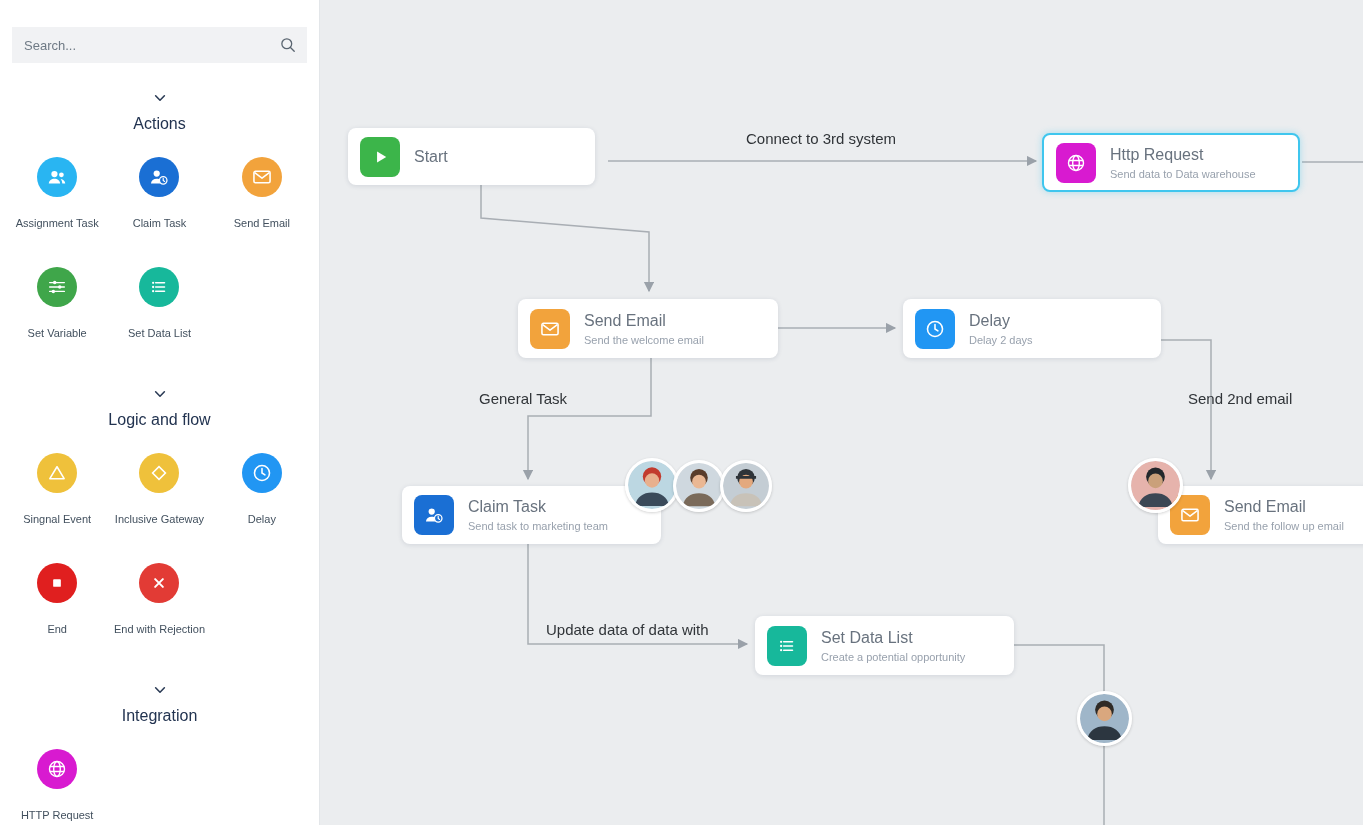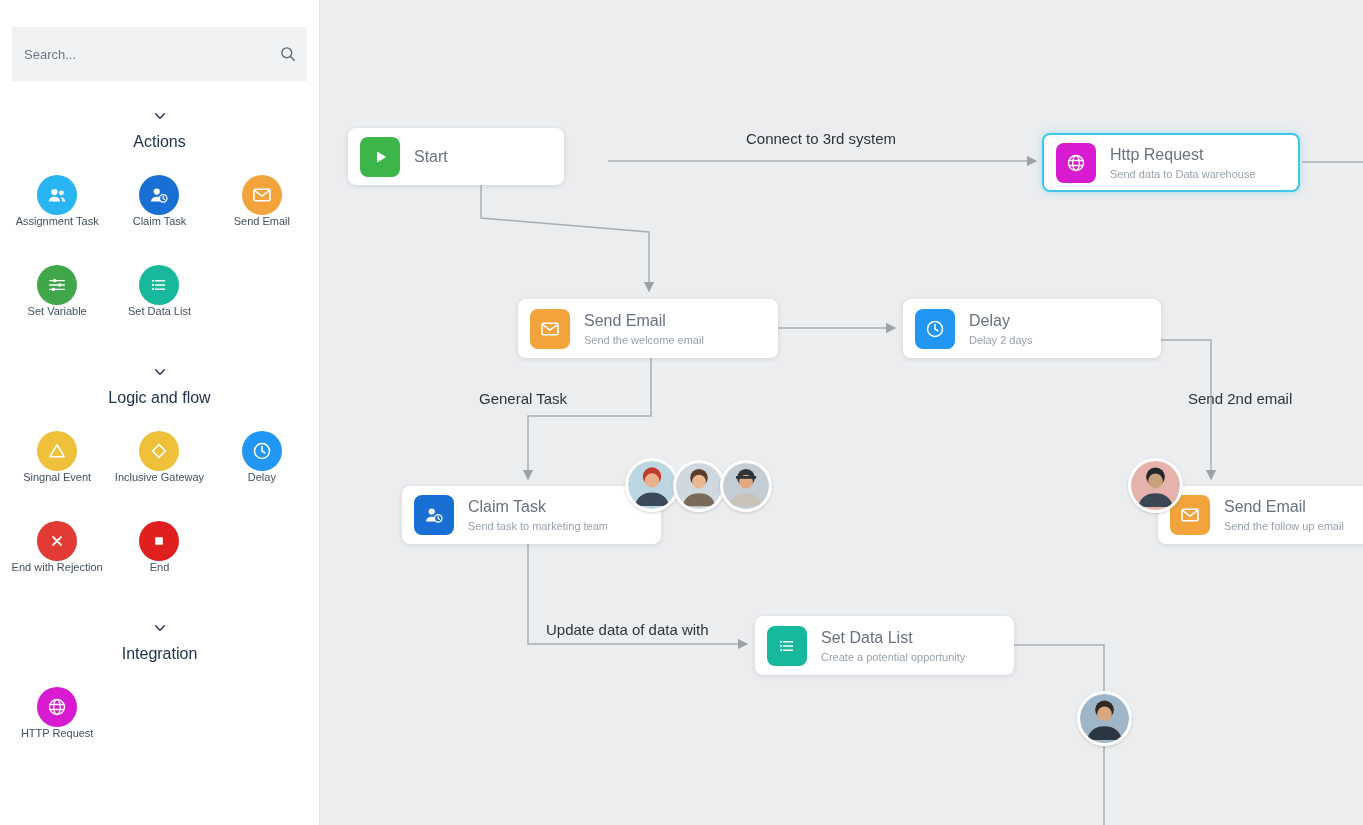--- a/index.html
+++ b/index.html
@@ -8,21 +8,21 @@
     font-family:"Liberation Sans", sans-serif;
     background:#ebedef;
   }
   
   .sidebar{
     position:absolute;left:0;top:0;width:320px;height:825px;
     background:#ffffff;border-right:1px solid #e3e6e9;box-sizing:border-box;
     z-index:10;
   }
   .search{
-    margin:27px 12px 0;height:54px;background:#f1f2f4;border-radius:0;
+    margin:27px 12px 0;height:36px;background:#f1f2f4;border-radius:0;
     display:flex;align-items:center;
   }
   .search input{
     flex:1;border:none;background:transparent;outline:none;
     padding:0 12px;font-size:13px;color:#39434e;font-family:inherit;
   }
   .search input::placeholder{color:#6f7a85;}
   .search .mag{margin-right:10px;display:flex;}
   .section-head{
     display:flex;align-items:center;gap:10px;margin:28px 16px 0;
@@ -32,21 +32,21 @@
   .palette{
     display:grid;grid-template-columns:repeat(3,1fr);
     margin:24px 6px 0;row-gap:38px;
   }
   .pitem{display:flex;flex-direction:column;align-items:center;cursor:grab;}
   .pcircle{
     width:40px;height:40px;border-radius:50%;
     display:flex;align-items:center;justify-content:center;flex:none;
   }
   .plabel{
-    margin-top:0;font-size:11px;color:#42505e;text-align:left;white-space:nowrap;
+    margin-top:20px;font-size:11px;color:#42505e;text-align:left;white-space:nowrap;
   }
   
   .canvas{
     position:absolute;left:320px;top:0;width:1043px;height:825px;overflow:hidden;
   }
   .edges{position:absolute;left:0;top:0;z-index:1;}
   .edge-label{
     position:absolute;font-size:15px;color:#303438;z-index:2;white-space:nowrap;
   }
   .node{
@@ -181,34 +181,34 @@
     <div class="pitem">
       <div class="pcircle" style="background: rgb(33, 150, 243);">
         <svg width="22" height="22" viewBox="0 0 24 24">
             <circle cx="12" cy="12" r="8.2" fill="none" stroke="#fff" stroke-width="1.7"></circle>
             <path d="M12 7.2V12l3.2 2.1" fill="none" stroke="#fff" stroke-width="1.7" stroke-linecap="round"></path>
           </svg>
       </div>
       <div class="plabel">Delay</div>
     </div>
     <div class="pitem">
+      <div class="pcircle" style="background: rgb(224, 31, 31);">
+        <svg width="22" height="22" viewBox="0 0 24 24">
+            <rect x="7.8" y="7.8" width="8.4" height="8.4" rx="1" fill="#fff"></rect>
+          </svg>
+      </div>
+      <div class="plabel">End</div>
+    </div>
+    <div class="pitem">
       <div class="pcircle" style="background: rgb(226, 59, 53);">
         <svg width="22" height="22" viewBox="0 0 24 24">
             <path d="M7.8 7.8l8.4 8.4M16.2 7.8l-8.4 8.4" stroke="#fff" stroke-width="2.2" stroke-linecap="round"></path>
           </svg>
       </div>
       <div class="plabel">End with Rejection</div>
-    </div>
-    <div class="pitem">
-      <div class="pcircle" style="background: rgb(224, 31, 31);">
-        <svg width="22" height="22" viewBox="0 0 24 24">
-            <rect x="7.8" y="7.8" width="8.4" height="8.4" rx="1" fill="#fff"></rect>
-          </svg>
-      </div>
-      <div class="plabel">End</div>
     </div>
   </div>
 
   <div class="section-head" style="margin-top:48px">
     <span class="chev">
       <svg width="14" height="14" viewBox="0 0 16 16">
           <path d="M3 5.5l5 5 5-5" fill="none" stroke="#2b3b55" stroke-width="1.8" stroke-linecap="round" stroke-linejoin="round"></path>
         </svg>
     </span>
     <span>Integration</span>
@@ -245,21 +245,21 @@
       <polyline points="208,544 208,644 427,644" marker-end="url(#arr)"></polyline>
       <polyline points="694,645 784,645 784,826"></polyline>
     </g>
   </svg>
 
   <div class="edge-label" style="left:426px;top:130px">Connect to 3rd system</div>
   <div class="edge-label" style="left:159px;top:390px">General Task</div>
   <div class="edge-label" style="left:868px;top:390px">Send 2nd email</div>
   <div class="edge-label" style="left:226px;top:621px">Update data of data with</div>
 
-  <div class="node" style="left:28px;top:128px;width:216px;height:57px">
+  <div class="node" style="left:28px;top:128px;width:247px;height:57px">
     <div class="node-icon" style="background: rgb(60, 181, 74);">
       <svg width="20" height="20" viewBox="0 0 24 24">
           <path d="M8.5 5.5v13l11-6.5z" fill="#fff"></path>
         </svg>
     </div>
     <div class="node-text">
       <div class="node-title">Start</div>
 
     </div>
   </div>

